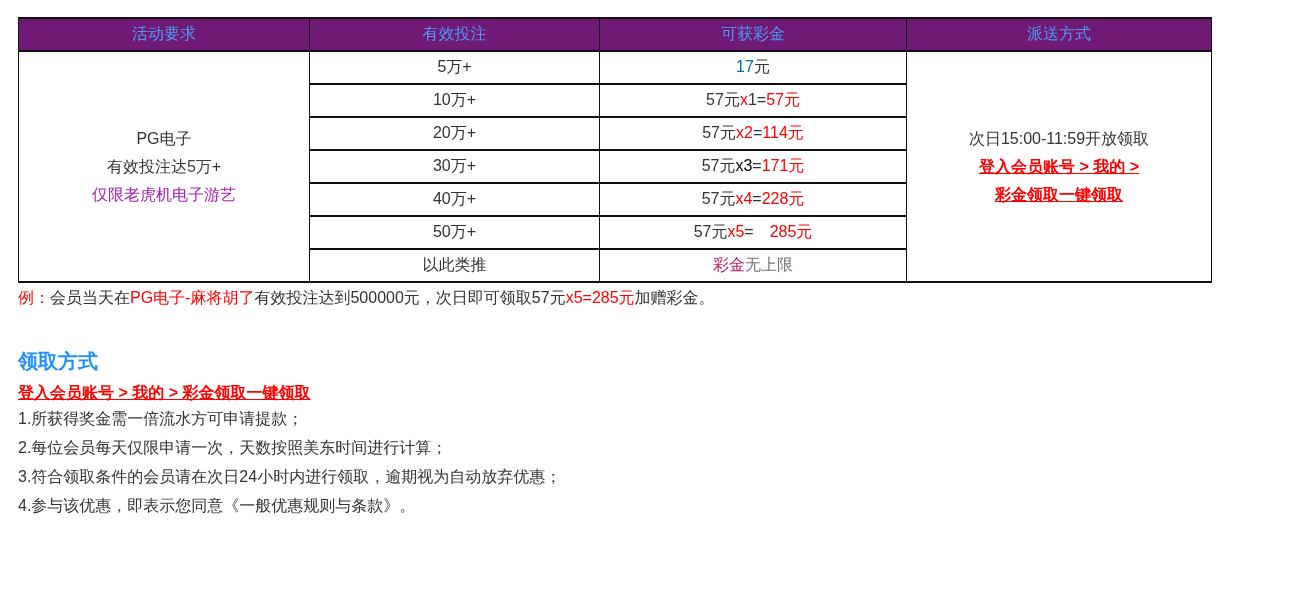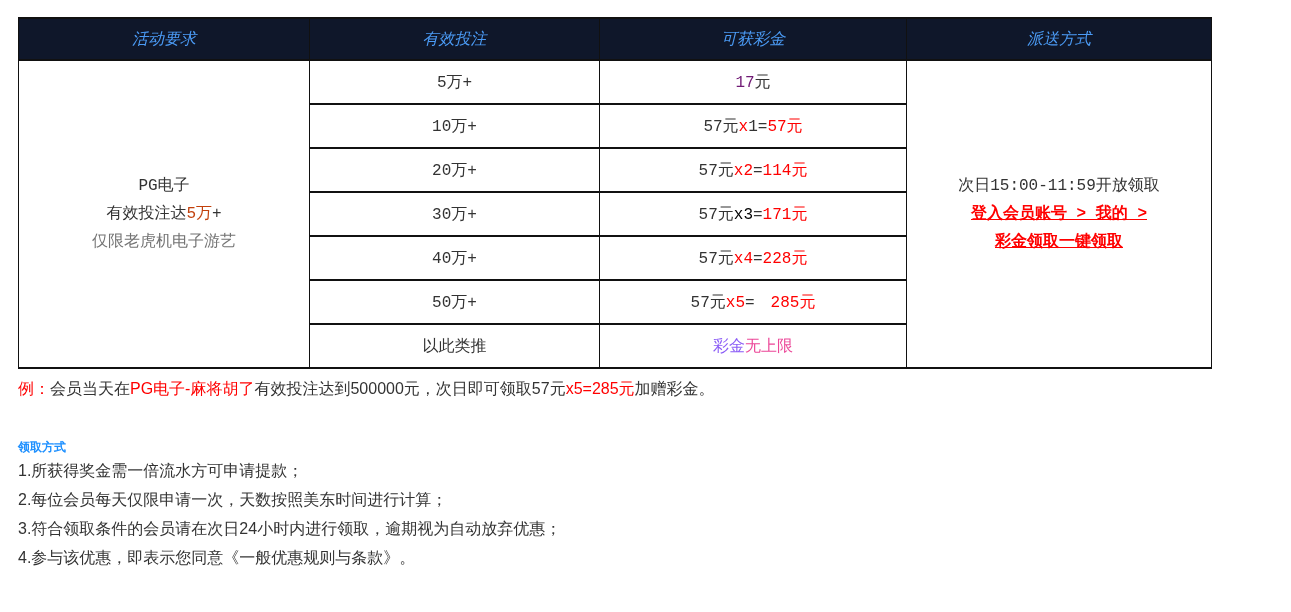--- a/index.html
+++ b/index.html
@@ -13,34 +13,34 @@
   table.promo {
     border-collapse:collapse; table-layout:fixed;
     margin:17px 0 0 18px; width:1193px;
   }
   table.promo th, table.promo td {
     border:1px solid #111111;
     border-top-width:2px; border-bottom-width:2px;
     text-align:center; vertical-align:middle;
     font-size:16px; font-weight:normal;
   }
-  table.promo thead th { background:#0f172a; color:#4B9BF5; height:42px;font-style:italic; }
-  table.promo tbody td { height:44px; color:#333333;font-family:Liberation Mono, monospace; }
+  table.promo thead th { background:#701a75; color:#4B9BF5; height:33px; }
+  table.promo tbody td { height:33px; color:#333333; }
   td.req-cell  { line-height:28px;margin-left:28px; }
   td.deliver-cell div { margin:8px 0; line-height:20px; }
   .link {
     color:#FF0000; font-weight:bold;
     text-decoration:underline; cursor:pointer;
   }
   
   .below { margin-left:18px; }
   .example-line, .note-line { line-height:29px; }
-  .example-line { margin-top:5px; }
+  .example-line { }
   .claim-title {
-    margin-top:36px; color:#1E90FF; font-weight:bold; font-size:12px;
+    margin-top:36px; color:#1E90FF; font-weight:bold; font-size:20px;
   }
   .claim-link { margin-top:8px; font-size:16px; }
   .rules-title { margin-top:37px; line-height:29px; }
   .rule-item { line-height:29px; }
 </style>
 </head>
 <body>
 
 <table class="promo">
   <colgroup>
@@ -54,25 +54,25 @@
       <th>活动要求</th>
       <th>有效投注</th>
       <th>可获彩金</th>
       <th>派送方式</th>
     </tr>
   </thead>
   <tbody>
       <tr>
         <td class="req-cell" rowspan="7">
           <div><span style="color: rgb(51, 51, 51);">PG电子</span></div>
-          <div><span style="color: rgb(51, 51, 51);">有效投注达</span><span style="color: #c2410c;">5万</span><span style="color: rgb(51, 51, 51);">+</span></div>
-          <div><span style="color: #737373;">仅限老虎机电子游艺</span></div>
+          <div><span style="color: rgb(51, 51, 51);">有效投注达</span><span style="color: #404040;">5万</span><span style="color: rgb(51, 51, 51);">+</span></div>
+          <div><span style="color: #a21caf;">仅限老虎机电子游艺</span></div>
         </td>
         <td>5万+</td>
-        <td><span style="color: #701a75;">17</span><span style="color: rgb(51, 51, 51);">元</span></td>
+        <td><span style="color: #0369a1;">17</span><span style="color: rgb(51, 51, 51);">元</span></td>
         <td class="deliver-cell" rowspan="7">
           <div>次日15:00-11:59开放领取</div>
           <div><span class="link">登入会员账号 &gt; 我的 &gt;</span></div>
           <div><span class="link">彩金领取一键领取</span></div>
         </td>
       </tr>
       <tr>
         <td>10万+</td>
         <td><span style="color: rgb(51, 51, 51);">57元</span><span style="color: rgb(255, 0, 0);">x</span><span style="color: rgb(51, 51, 51);">1=</span><span style="color: rgb(255, 0, 0);">57元</span></td>
       </tr>
@@ -87,29 +87,32 @@
       <tr>
         <td>40万+</td>
         <td><span style="color: rgb(51, 51, 51);">57元</span><span style="color: rgb(255, 0, 0);">x4</span><span style="color: rgb(51, 51, 51);">=</span><span style="color: rgb(255, 0, 0);">228元</span></td>
       </tr>
       <tr>
         <td>50万+</td>
         <td><span style="color: rgb(51, 51, 51);">57元</span><span style="color: rgb(255, 0, 0); text-align: center;">x5</span><span style="color: rgb(51, 51, 51);">=</span><span style="color: rgb(255, 0, 0); margin-left: 16px;">285元</span></td>
       </tr>
       <tr>
         <td>以此类推</td>
-        <td><span style="color: #8b5cf6; text-align: right;">彩金</span><span style="color: #ec4899;">无上限</span></td>
+        <td><span style="color: #be185d; text-align: right;">彩金</span><span style="color: #737373;">无上限</span></td>
       </tr>
     </tbody>
 </table>
 
 <div class="below">
   <div class="example-line"><span style="color: rgb(255, 0, 0);">例：</span><span style="color: rgb(51, 51, 51);">会员当天在</span><span style="color: rgb(255, 0, 0);">PG电子-麻将胡了</span><span style="color: rgb(51, 51, 51);">有效投注达到500000元，次日即可领取57元</span><span style="color: rgb(255, 0, 0);">x5=285元</span><span style="color: rgb(51, 51, 51);">加赠彩金。</span></div>
 
   <div class="claim-title">领取方式</div>
+  <div class="claim-link">
+    <span class="link">登入会员账号 &gt; 我的 &gt; 彩金领取一键领取</span>
+  </div>
 
   <div id="rules-list">
       <div class="rule-item">1.所获得奖金需一倍流水方可申请提款；</div>
       <div class="rule-item">2.每位会员每天仅限申请一次，天数按照美东时间进行计算；</div>
       <div class="rule-item">3.符合领取条件的会员请在次日24小时内进行领取，逾期视为自动放弃优惠；</div>
       <div class="rule-item">4.参与该优惠，即表示您同意《一般优惠规则与条款》。</div>
     </div>
 </div>
 
 </body></html>

